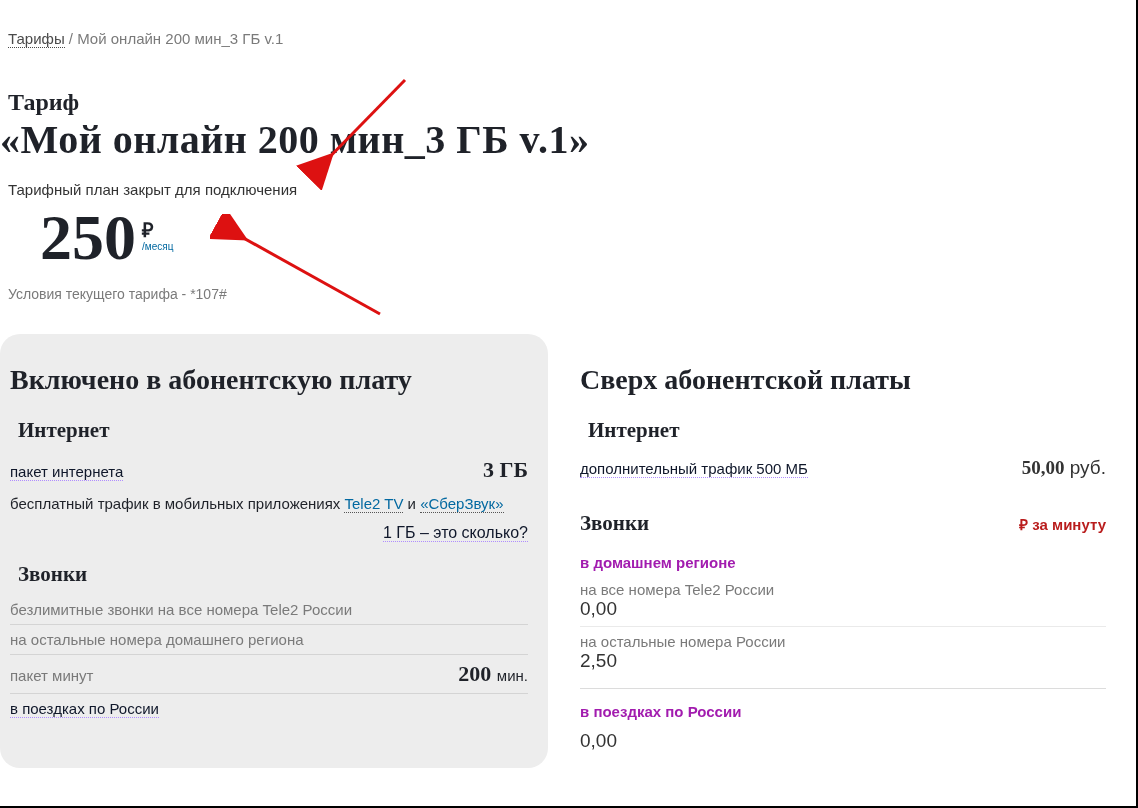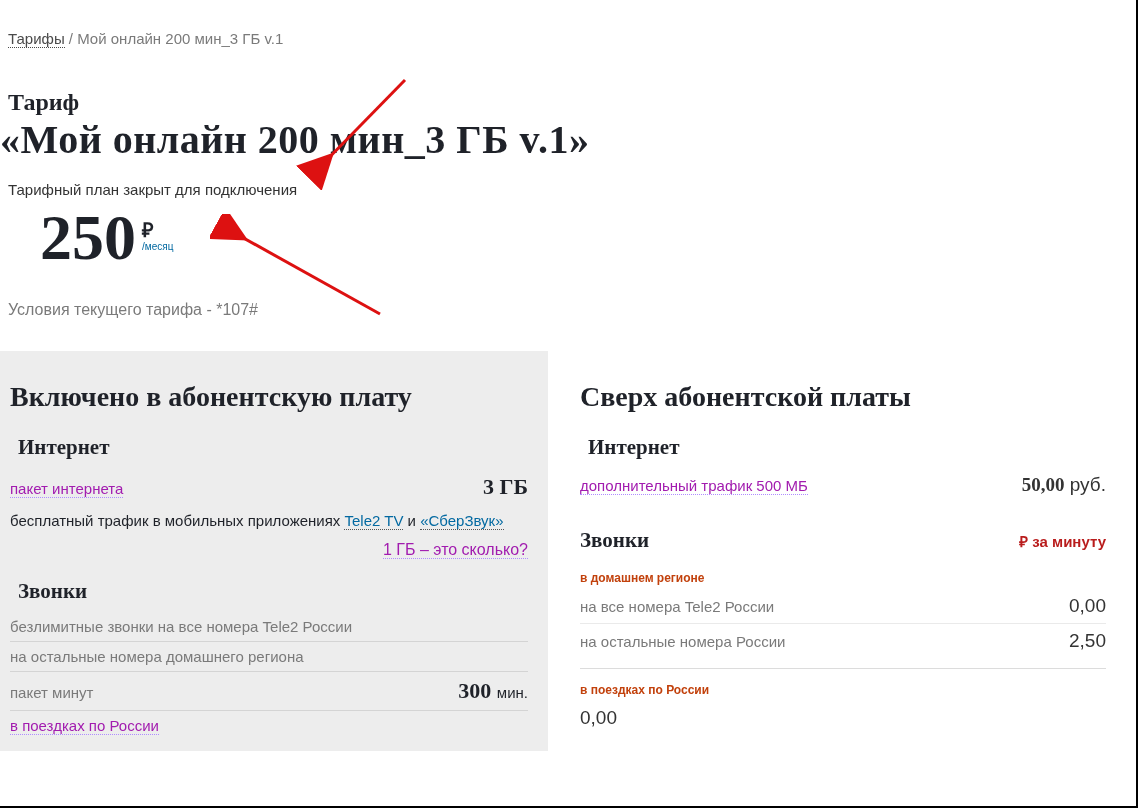--- a/index.html
+++ b/index.html
@@ -72,31 +72,32 @@
     font-size: 20px;
   }
   .price-row .unit .period {
     display: block;
     font-size: 10px;
     color: #0369a1;
     margin-top: -2px;
   }
   .condition-note {
     padding-left: 8px;
-    margin-top: 31px;
-    font-size: 16px;
+    margin-top: 16px;
+    font-size: 14px;
     color: #7a7a7a;
   }
   .columns {
     display: flex;
     margin-top: 32px;
     gap: 10px;
   }
   .col {
     padding: 30px 24px 10px 8px;
+    border-radius: 20px;
   }
   .col-left {
     background: #ededed;
     width: 548px;
     padding-left: 10px;
     padding-right: 20px;
   }
   .col-right {
     width: 566px;
     padding-left: 22px;
@@ -124,24 +125,24 @@
   }
   .sub-row {
     display: flex;
     justify-content: space-between;
     align-items: baseline;
     padding: 6px 0;
     font-size: 15px;
     color: #7a7a7a;
     border-top: 1px solid #dcdcdc;
   }
-  .col-right .sub-row { border-top-color: #eaeaea; }
+  .col-right .sub-row { border-top-color: #eaeaea; flex-direction: column; }
   .col-left .sub-row { border-top-color: #d4d4d4; }
   .link-dotted {
-    color: #a21caf;
+    color: #0f172a;
     text-decoration: none;
     border-bottom: 1px dotted #b08dff;
     cursor: pointer;
   }
   .link-dotted.grey { color: #555; border-bottom-color: #555; }
   .value {
     font-family: Georgia, "Times New Roman", serif;
     font-weight: 900;
     font-size: 22px;
     color: #1f2229;
@@ -169,23 +170,23 @@
     font-weight: 700;
     font-size: 15px;
     color: #b91c1c;
   }
   .calls-head .per-min .rouble {
     font-family: Georgia, "Times New Roman", serif;
     font-weight: 900;
   }
   .subhead {
     font-weight: 700;
-    font-size: 12px;
+    font-size: 15px;
     padding: 14px 0 4px 0;
-    color: #c2410c;
+    color: #a21caf;
   }
   .col-right .subhead { border-top: 1px solid #dcdcdc; margin-top: 10px; }
   .col-right .subhead.first { border-top: none; margin-top: 4px; }
   .free-traffic {
     font-size: 15px;
     padding: 6px 0;
   }
   .free-traffic .link-dotted { color: #0369a1; border-bottom-color:#555; }
 
   
@@ -262,21 +263,21 @@
     <h3>Звонки</h3>
     <div class="sub-row" style="border-top:none">
       <span>безлимитные звонки на все номера Tele2 России</span>
     </div>
     <div class="sub-row">
       <span>на остальные номера домашнего региона</span>
     </div>
     <div class="sub-row">
       <span>пакет минут</span>
       <span class="value">
-        <span>300</span>
+        <span>200</span>
         <span class="unit-small">мин.</span>
       </span>
     </div>
     <div class="sub-row">
       <a class="link-dotted">в поездках по России</a>
     </div>
   </div>
 
   <div class="col col-right">
     <h2>Сверх абонентской платы</h2>

